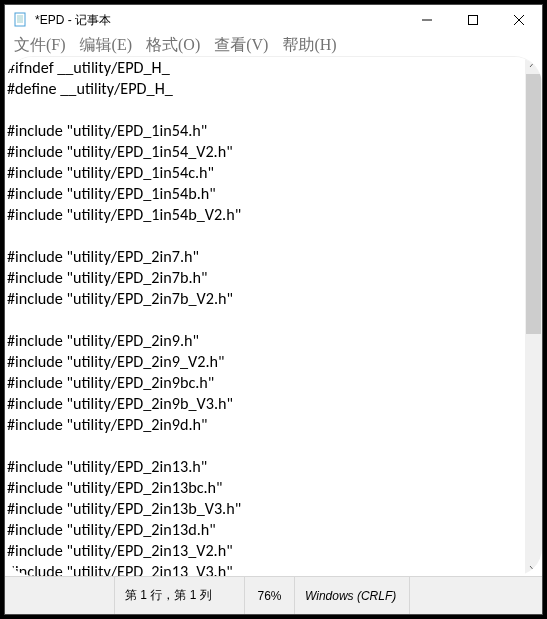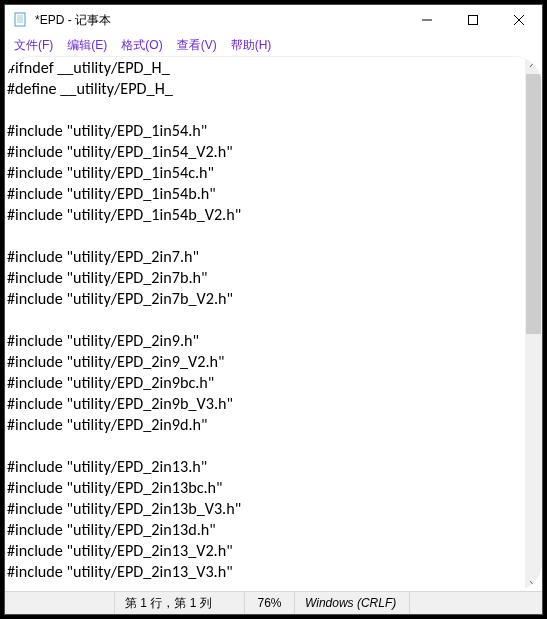--- a/index.html
+++ b/index.html
@@ -5,29 +5,29 @@
   * { box-sizing: border-box; margin: 0; padding: 0; }
   html, body { width: 547px; height: 619px; font-family: "Segoe UI", "Microsoft YaHei", sans-serif; font-size: 12px; background: #000; }
   .window { position: absolute; left: 4px; top: 4px; width: 539px; height: 611px; background: #fff; border: 1px solid #4a4a4a; display: flex; flex-direction: column; justify-content: space-between; }
   .titlebar { height: 30px; background: #fff; display: flex; align-items: center; }
   .titlebar-icon { width: 16px; height: 16px; margin-left: 8px; margin-right: 6px; display:inline-flex; align-items:center; justify-content:center;}
   .titlebar-title { flex: 1; font-size: 12px; color: #000; }
   .titlebar-btns { display: flex; height: 100%; }
   .titlebar-btn { width: 46px; display: flex; align-items: center; justify-content: center; color: #000; }
   .titlebar-btn svg { stroke: #000; }
   .menubar { height: 21px; background: #fff; display: flex; align-items: center; padding-left: 2px; border-bottom: 0px solid #e5e5e5; }
-  .menu-item { padding: 2px 7px; font-size: 12px; color: #6d28d9; cursor: default; }
+  .menu-item { padding: 2px 7px; font-size: 16px; color: #737373; cursor: default; font-family: Liberation Serif, serif; }
   .editor-wrap { flex: 1; display: flex; overflow: hidden; border-top: 1px solid #f0f0f0; border-radius: 28px;}
   .editor { flex: 1; overflow: hidden; background: #fff; font-family: Calibri, "Segoe UI", sans-serif; font-size: 16.2px; line-height: 21px; color: #000; white-space: pre; padding-left: 2px; padding-top: 0px; }
   .scrollbar-v { width: 17px; background: #f0f0f0; position: relative; }
   .scroll-up, .scroll-down { position: absolute; left:0; width:17px; height:17px; display:flex; align-items:center; justify-content:center; color:#606060;}
   .scroll-up { top:0; }
   .scroll-down { bottom:0; }
   .scroll-thumb { position: absolute; left:1px; top:17px; width:15px; height:260px; background:#cdcdcd; }
-  .statusbar { height: 23px; background:#f0f0f0; border-top:1px solid #d7d7d7; display:flex; align-items:stretch; font-size:12px; color:#000;}
+  .statusbar { height: 38px; background:#f0f0f0; border-top:1px solid #d7d7d7; display:flex; align-items:stretch; font-size:12px; color:#000;}
   .status-cell { border-right:1px solid #d7d7d7; display:flex; align-items:center; padding:0 10px; }
   .status-spacer { flex: 0 0 110px; }
 </style>
 </head>
 <body>
 
 <div class="window">
 
   <div class="titlebar">
     <span class="titlebar-icon">

